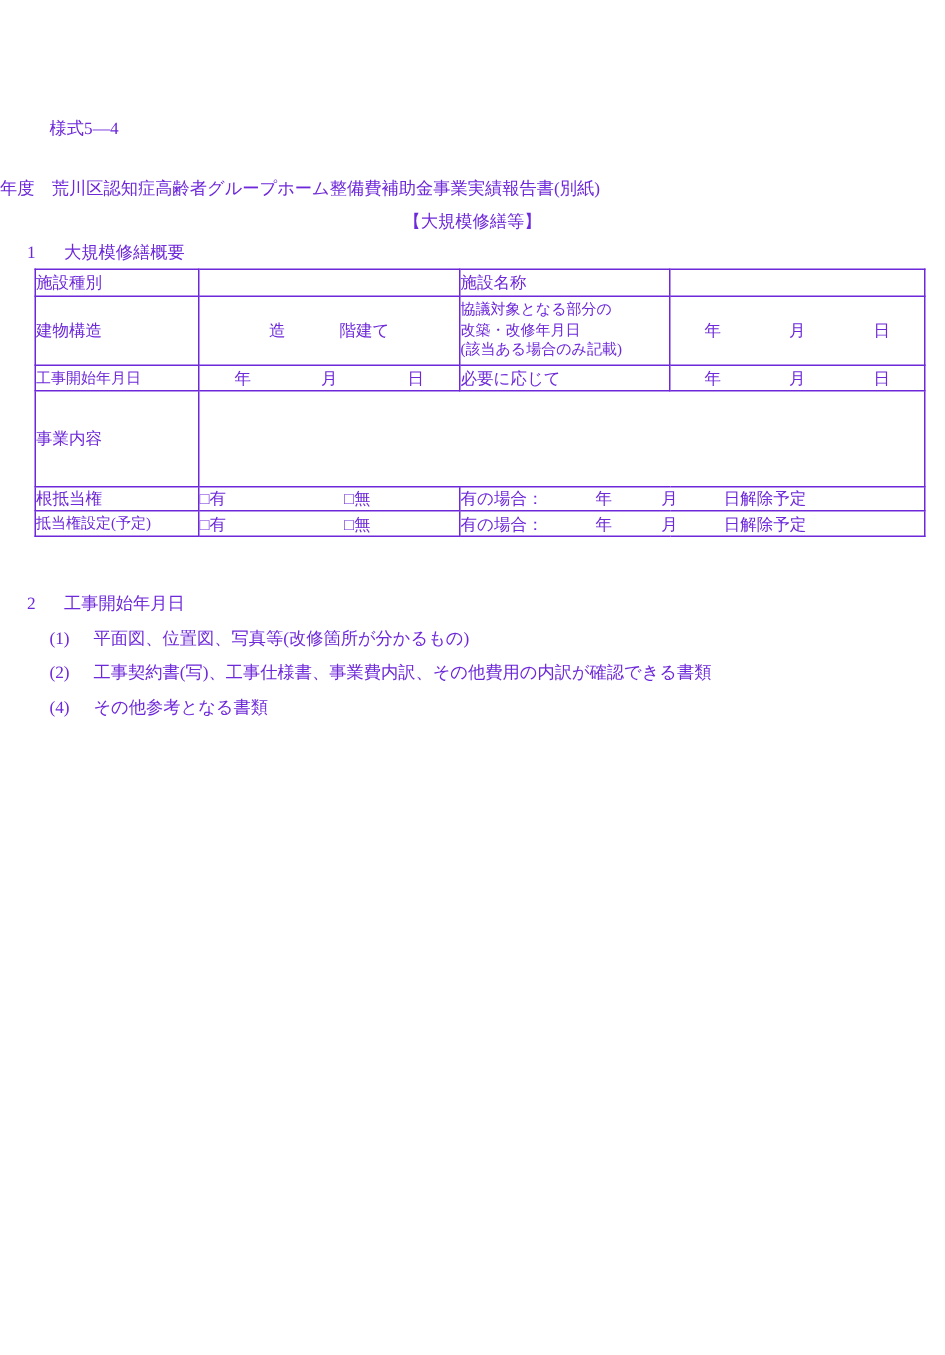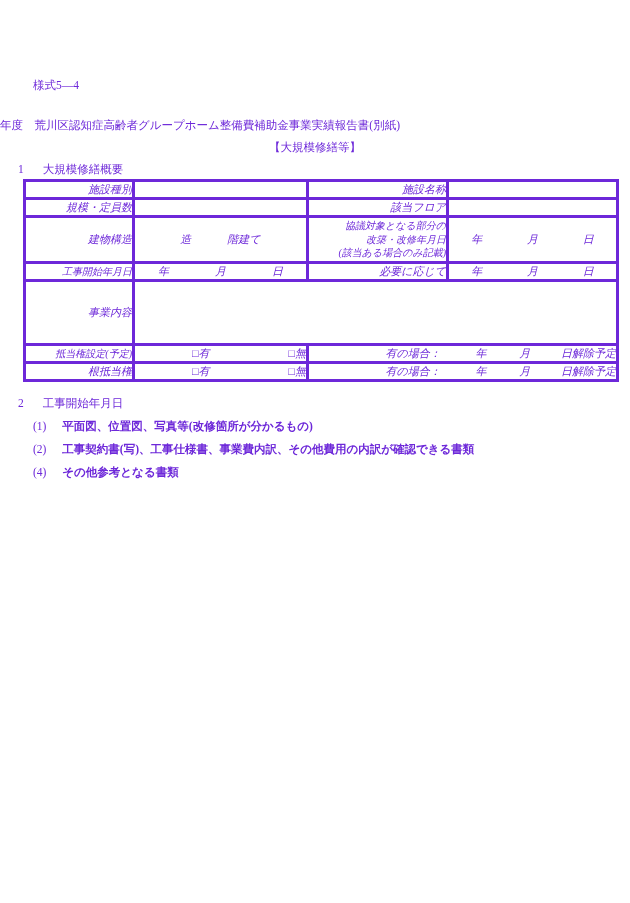--- a/index.html
+++ b/index.html
@@ -53,26 +53,25 @@
   table.overview {
     position: absolute;
     left: 23px;
     top: 179px;
     width: 593px;
     border-collapse: collapse;
     table-layout: fixed;
     font-size: 11px;
   }
   table.overview td {
-    border: 3px solid #6d28d9;
-    text-align: right;
+    border: 1px solid #6d28d9;
+    text-align: left;
     vertical-align: middle;
     padding: 0;
     overflow: hidden;
-    font-style: italic;
   }
   td.small-label { font-size: 10px; }
   td.date-cell .d-inner {
     display: flex;
     justify-content: space-around;
     align-items: center;
   }
   td.structure-cell .s-inner {
     display: flex;
     justify-content: center;
@@ -100,21 +99,21 @@
     font-size: 11.5px;
     line-height: 15px;
   }
   .attachments .att-heading .sec-label { margin-left: 16px; }
   .attachments .att-item {
     margin-top: 8px;
     margin-left: 15px;
     white-space: nowrap;
   }
   .attachments .att-item .item-no { display: inline-block; }
-  .attachments .att-item .item-text { display: inline-block; margin-left: 13px; font-weight: bold; }
+  .attachments .att-item .item-text { display: inline-block; margin-left: 13px; }
 </style>
 </head>
 <body>
 
 <div class="page">
 
   <div class="form-number">様式5―4</div>
 
   <div class="doc-title">年度　荒川区認知症高齢者グループホーム整備費補助金事業実績報告書(別紙)</div>
   <div class="doc-subtitle">【大規模修繕等】</div>
@@ -131,26 +130,20 @@
       <col style="width:140px">
       <col style="width:170px">
     </colgroup>
     <tbody>
         <tr style="height:18px">
       <td>施設種別</td>
       <td></td>
       <td>施設名称</td>
       <td></td>
     </tr>
-    <tr style="height:17px">
-      <td>規模・定員数</td>
-      <td></td>
-      <td>該当フロア</td>
-      <td></td>
-    </tr>
     <tr style="height:46px">
       <td>建物構造</td>
       <td class="structure-cell">
         <div class="s-inner">
           <span>造</span>
           <span>階建て</span>
         </div>
       </td>
       <td class="reno-cell">
         <div>協議対象となる部分の</div>
@@ -180,46 +173,46 @@
           <span>年</span>
           <span>月</span>
           <span>日</span>
         </div>
       </td>
     </tr>
     <tr style="height:64px">
       <td>事業内容</td>
       <td colspan="3"></td>
     </tr>
+    <tr style="height:16px">
+      <td>根抵当権</td>
+      <td class="checkbox-cell">
+        <span class="cb-yes">□有</span>
+        <span class="cb-no">□無</span>
+      </td>
+      <td colspan="2" class="ifyes-cell">
+        <span>有の場合：</span>
+        <span class="y">年</span>
+        <span class="m">月</span>
+        <span class="r">日解除予定</span>
+      </td>
+    </tr>
     <tr style="height:17px">
       <td class="small-label">抵当権設定(予定)</td>
       <td class="checkbox-cell">
         <span class="cb-yes">□有</span>
         <span class="cb-no">□無</span>
       </td>
       <td colspan="2" class="ifyes-cell">
         <span>有の場合：</span>
         <span class="y">年</span>
         <span class="m">月</span>
         <span class="r">日解除予定</span>
       </td>
     </tr>
-    <tr style="height:16px">
-      <td>根抵当権</td>
-      <td class="checkbox-cell">
-        <span class="cb-yes">□有</span>
-        <span class="cb-no">□無</span>
-      </td>
-      <td colspan="2" class="ifyes-cell">
-        <span>有の場合：</span>
-        <span class="y">年</span>
-        <span class="m">月</span>
-        <span class="r">日解除予定</span>
-      </td>
-    </tr>
   </tbody>
     </table>
 
   <div class="attachments">
     <div class="att-heading">
       <span class="sec-no">2</span>
       <span class="sec-label">工事開始年月日</span>
     </div>
     <div class="att-item">
       <span class="item-no">(1)</span>

